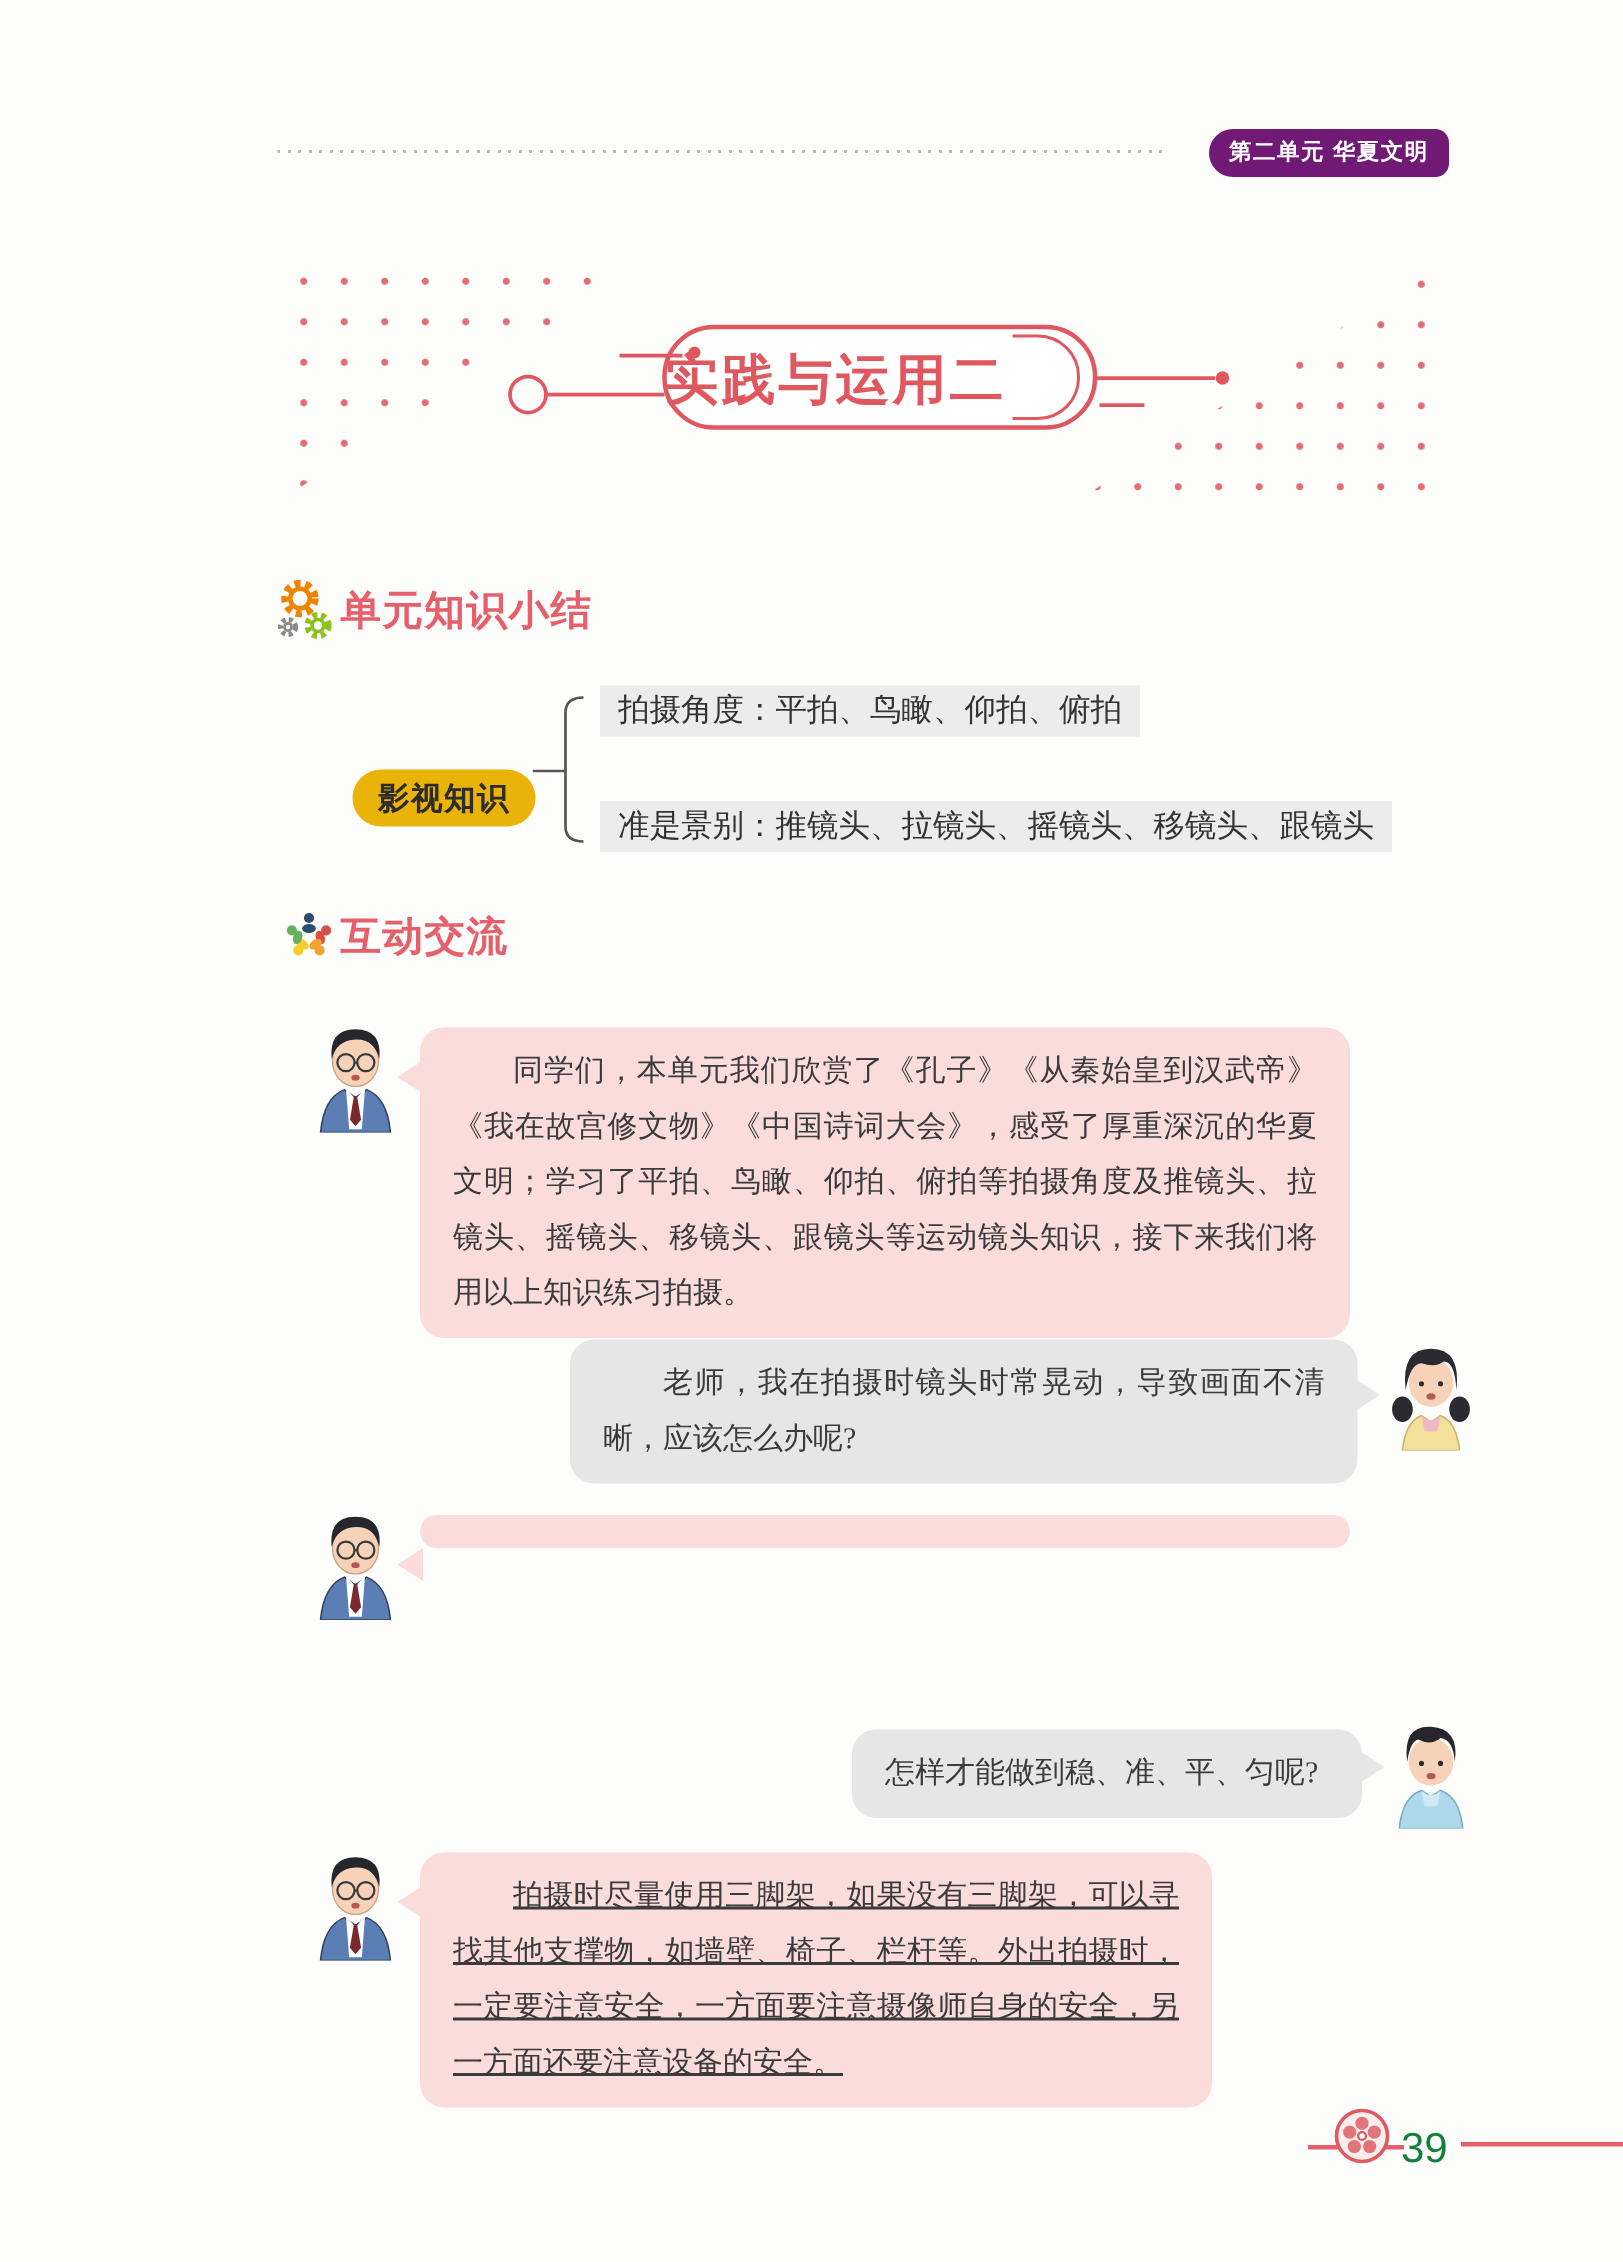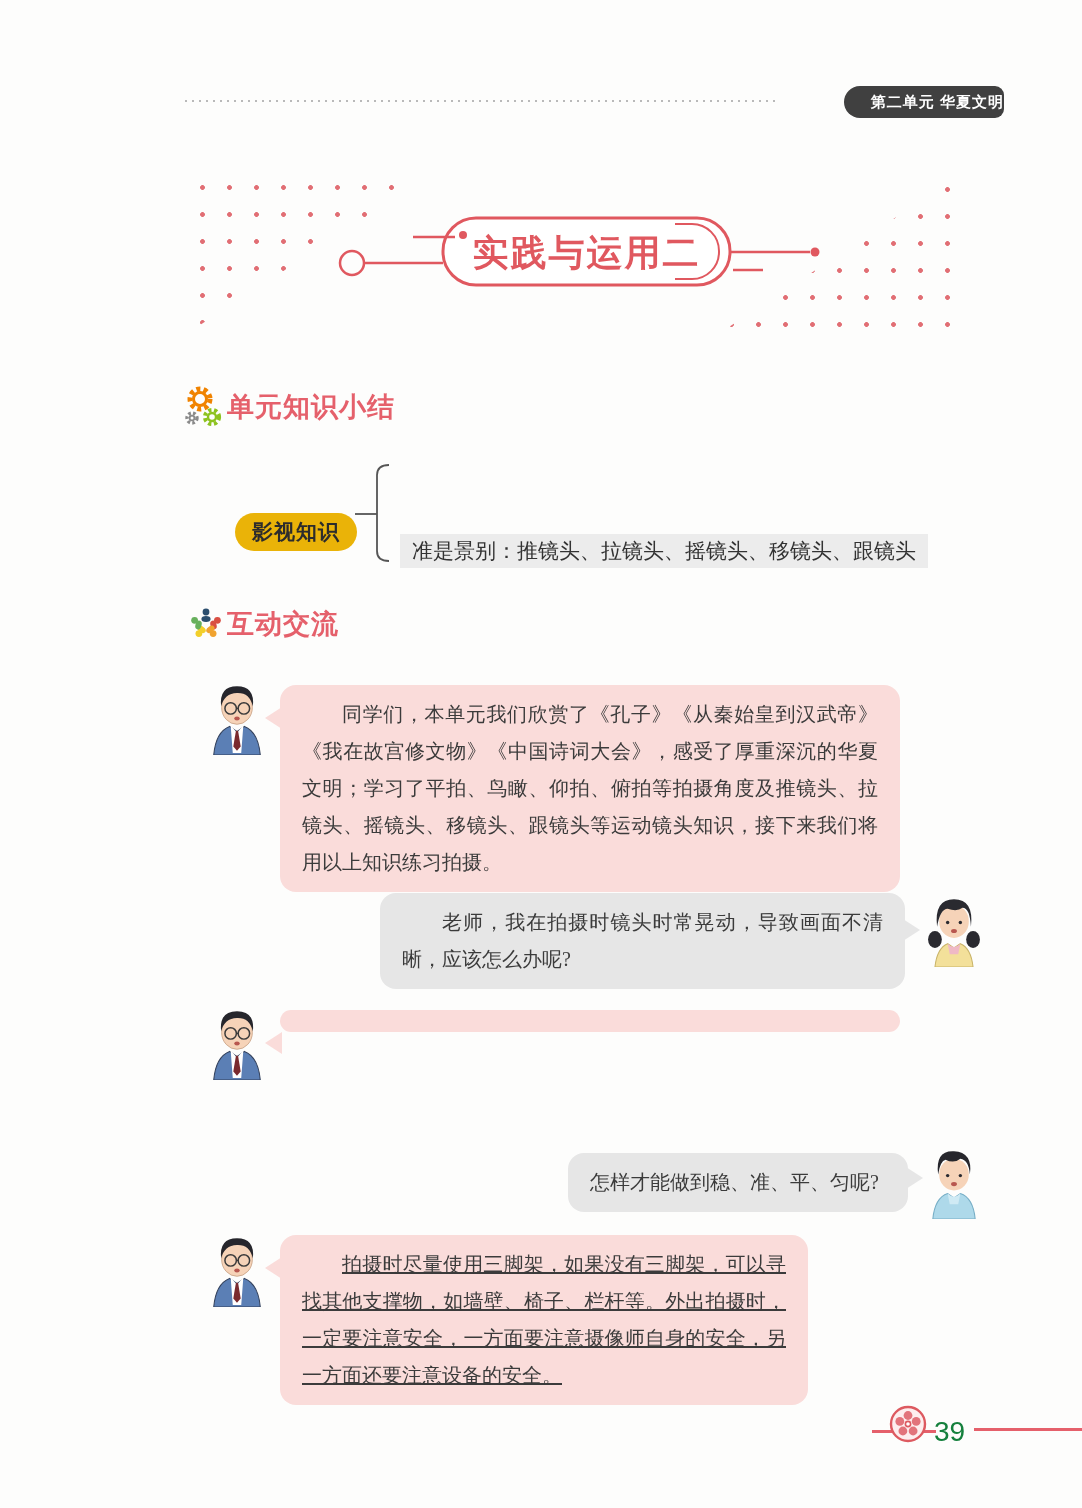--- a/index.html
+++ b/index.html
@@ -10,39 +10,39 @@
     color:#3b3b3b;
   }
   .abs{position:absolute;}
 
   
   .dotted-line{
     left:185px;top:100px;width:594px;height:2px;
     background-image:repeating-linear-gradient(90deg,#b9b9b9 0 2px,transparent 2px 7px);
   }
   .unit-badge{
-    left:844px;top:86px;width:160px;height:32px;
-    background:#404040;color:#ffffff;border-radius:16px 9px 9px 16px;
-    font-size:15px;font-weight:bold;line-height:32px;text-align:right;
+    left:806px;top:86px;width:160px;height:32px;
+    background:#701a75;color:#ffffff;border-radius:16px 9px 9px 16px;
+    font-size:15px;font-weight:bold;line-height:32px;text-align:center;
     letter-spacing:1px;
   }
 
   
   .dots{
     background-image:radial-gradient(rgba(220,85,92,.85) 2.1px,rgba(220,85,92,0) 2.6px);
     background-size:27px 27px;background-position:6px 6px;
   }
   .dots-left{left:183px;top:168px;width:260px;height:168px;
     clip-path:polygon(0 0,100% 0,0 100%);}
   .dots-right{left:712px;top:170px;width:256px;height:168px;
     clip-path:polygon(100% 0,100% 100%,0 100%);}
   .title-svg{left:335px;top:210px;width:495px;height:85px;}
   .page-title{
     left:443px;top:227px;width:287px;height:52px;
-    font-size:36px;font-weight:bold;color:#e0585f;text-align:center;
+    font-size:36px;font-weight:bold;color:#e0585f;
     letter-spacing:2px;line-height:52px;
   }
 
   
   .sec-head{display:flex;align-items:center;}
   .sec-head .txt{font-size:27px;font-weight:600;color:#e5606b;letter-spacing:1px;}
   .sec1{left:185px;top:386px;}
   .sec2{left:185px;top:603px;}
 
   
@@ -121,20 +121,21 @@
   </svg>
   <span class="txt">单元知识小结</span>
 </div>
 
 <div class="abs diagram">
   <div class="d-root">影视知识</div>
   <svg class="bracket-svg" viewBox="0 0 48 100">
     <path d="M0 51 H22" fill="none" stroke="#555" stroke-width="1.8"></path>
     <path d="M34 2 Q22 2 22 12 V88 Q22 98 34 98" fill="none" stroke="#555" stroke-width="1.8"></path>
   </svg>
+  <div class="d-box d-box1">拍摄角度：平拍、鸟瞰、仰拍、俯拍</div>
   <div class="d-box d-box2">准是景别：推镜头、拉镜头、摇镜头、移镜头、跟镜头</div>
 </div>
 
 <div class="abs sec-head sec2">
   <svg width="42" height="42" viewBox="0 0 42 42">
     <g fill="#2b4e6e">
         <circle cx="21" cy="9" r="3.4"></circle>
         <ellipse cx="21" cy="16" rx="4.6" ry="3"></ellipse>
       </g>
     <g fill="#d94f43">

